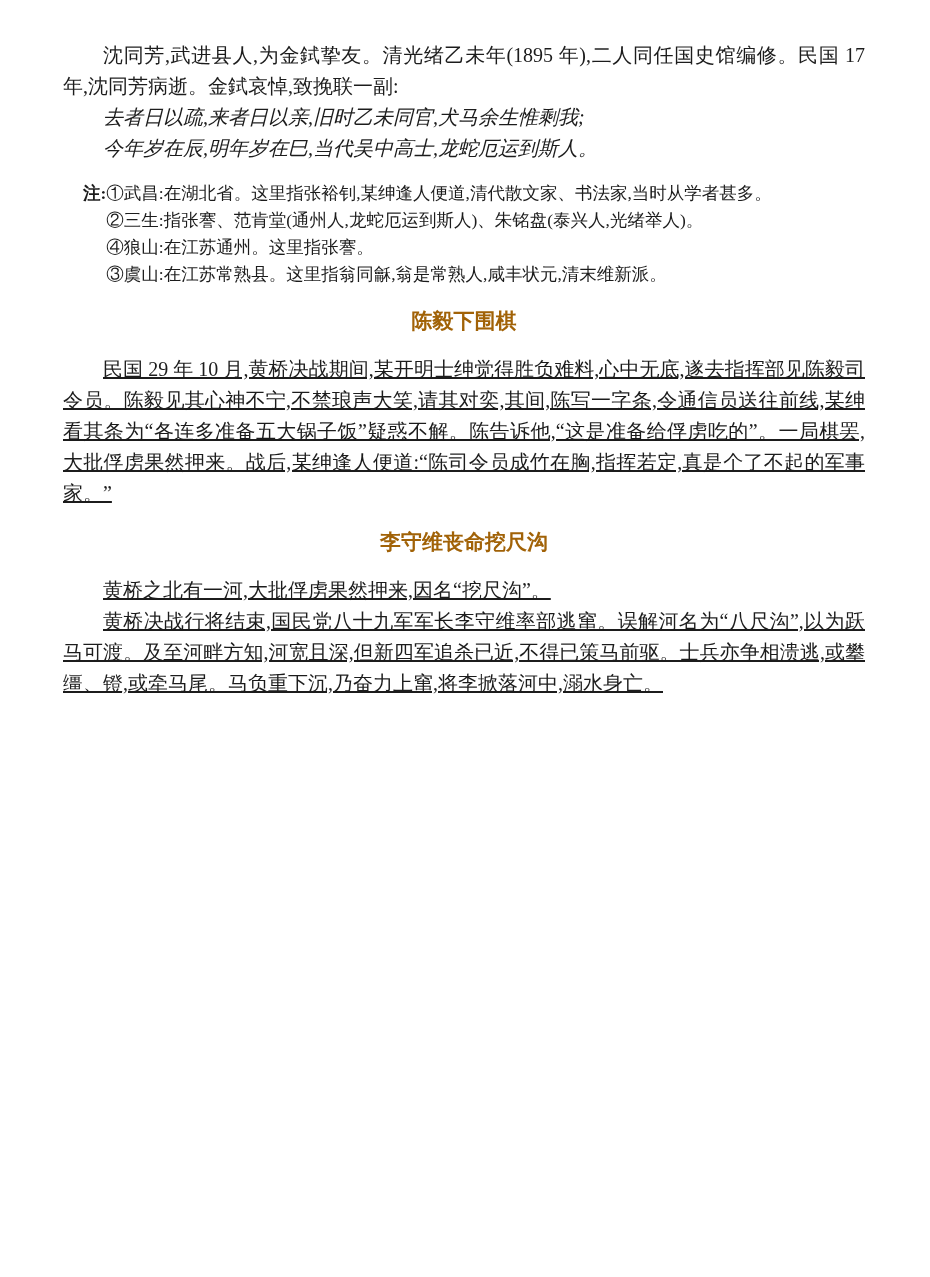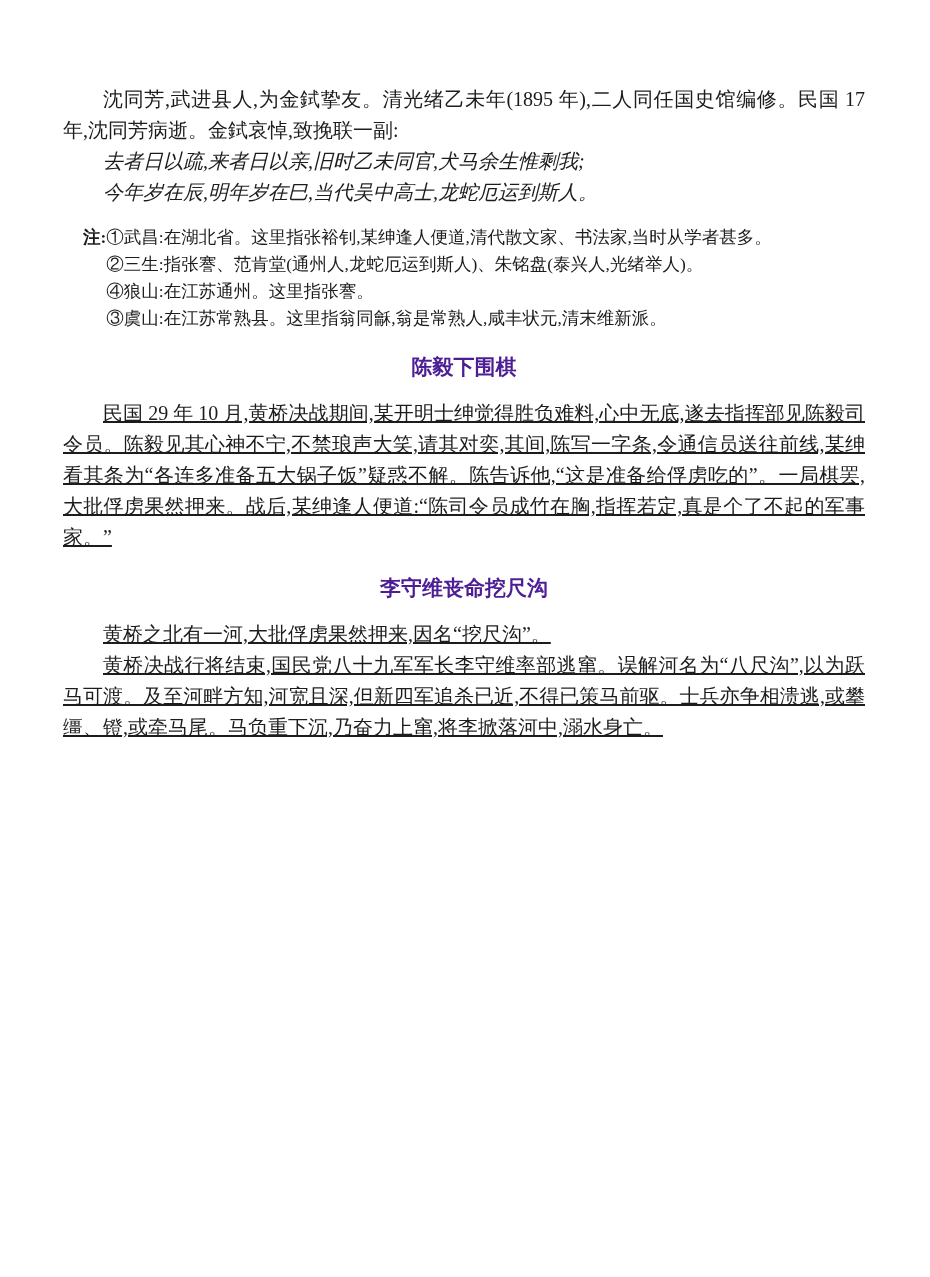--- a/index.html
+++ b/index.html
@@ -11,21 +11,21 @@
     position: relative;
     width: 930px;
     height: 1277px;
     margin: 0 auto;
     box-sizing: border-box;
     background: #ffffff;
     color: #1c1c1c;
     font-family: "Liberation Serif", "DejaVu Serif", serif;
     font-size: 20px;
     line-height: 31px;
-    padding: 84px 65px 0 63px;
+    padding: 40px 65px 0 63px;
     overflow: hidden;
   }
   .para {
     margin: 0;
     text-align: justify;
   }
   .indent {
     text-indent: 2em;
   }
   .couplet p {
@@ -45,26 +45,26 @@
     flex: 0 0 auto;
   }
   .notes-items {
     flex: 1 1 auto;
   }
   .notes-items p {
     margin: 0;
     text-align: justify;
   }
   .section-title {
-    font-family: Liberation Serif, serif;
+    font-family: Liberation Mono, monospace;
     font-weight: 700;
     font-size: 21px;
     line-height: 30px;
     text-align: center;
-    color: #4c1d95;
+    color: #a16207;
     margin: 20px 0 16px 0;
   }
   .story p {
     margin: 0;
     text-align: justify;
     text-decoration: underline;
   }
 </style>
 </head>
 <body>

